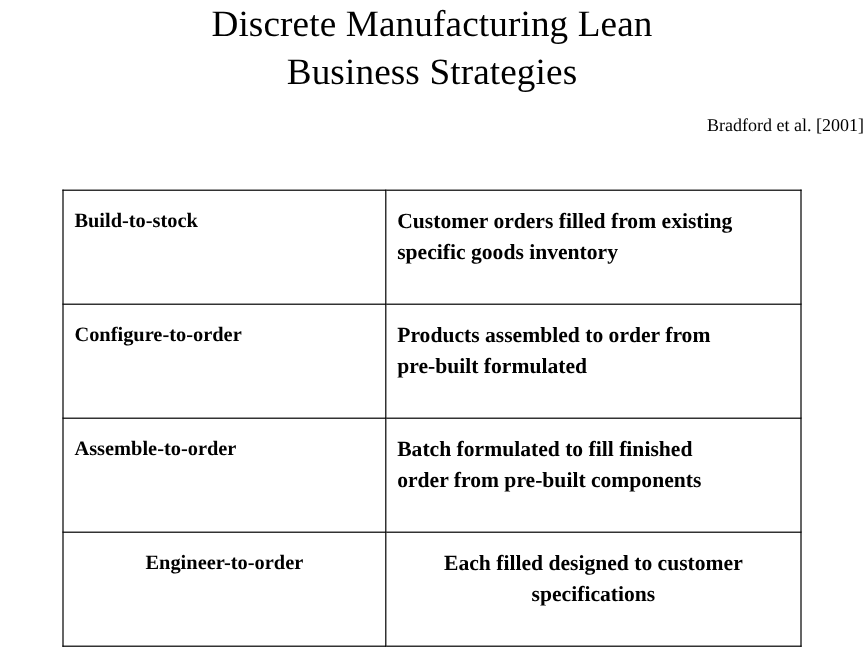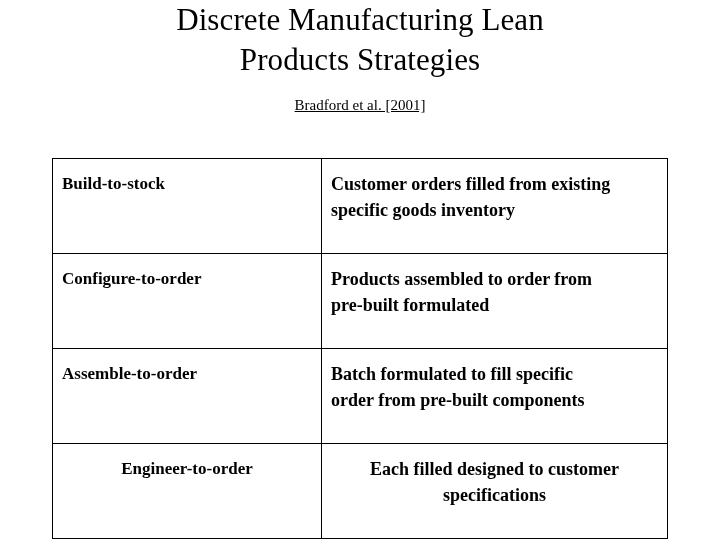--- a/index.html
+++ b/index.html
@@ -26,27 +26,26 @@
     font-size: 31px;
     line-height: 40px;
     font-weight: normal;
     margin: 0;
     letter-spacing: 0.1px;
   }
   .title .line {
     display: block;
   }
   .subtitle {
-    text-align: center;
+    text-align: right;
     font-family: "Liberation Serif", serif;
     font-size: 15px;
     line-height: 18px;
     margin-top: 16px;
     margin-bottom: 0;
-    text-decoration: underline;
   }
   .table-wrap {
     position: absolute;
     left: 52px;
     top: 158px;
     width: 529px;
   }
   table.strategies {
     border-collapse: collapse;
     width: 616px;
@@ -75,21 +74,21 @@
   tr.r3 td { height: 70px; text-align: center; }
   .desc-line { display: block; }
 </style>
 </head>
 <body>
 
 <div class="slide">
 
   <h1 class="title">
     <span class="line">Discrete Manufacturing Lean</span>
-    <span class="line">Products Strategies</span>
+    <span class="line">Business Strategies</span>
   </h1>
 
   <div class="subtitle">Bradford et al. [2001]</div>
 
   <div class="table-wrap">
     <table class="strategies">
       <tbody>
         <tr class="r0">
           <td class="term">Build-to-stock</td>
           <td class="desc">
@@ -100,21 +99,21 @@
         <tr class="r1">
           <td class="term">Configure-to-order</td>
           <td class="desc">
             <span class="desc-line">Products assembled to order from</span>
             <span class="desc-line">pre-built formulated</span>
           </td>
         </tr>
         <tr class="r2">
           <td class="term">Assemble-to-order</td>
           <td class="desc">
-            <span class="desc-line">Batch formulated to fill specific</span>
+            <span class="desc-line">Batch formulated to fill finished</span>
             <span class="desc-line">order from pre-built components</span>
           </td>
         </tr>
         <tr class="r3">
           <td class="term">Engineer-to-order</td>
           <td class="desc">
             <span class="desc-line">Each filled designed to customer</span>
             <span class="desc-line">specifications</span>
           </td>
         </tr>

